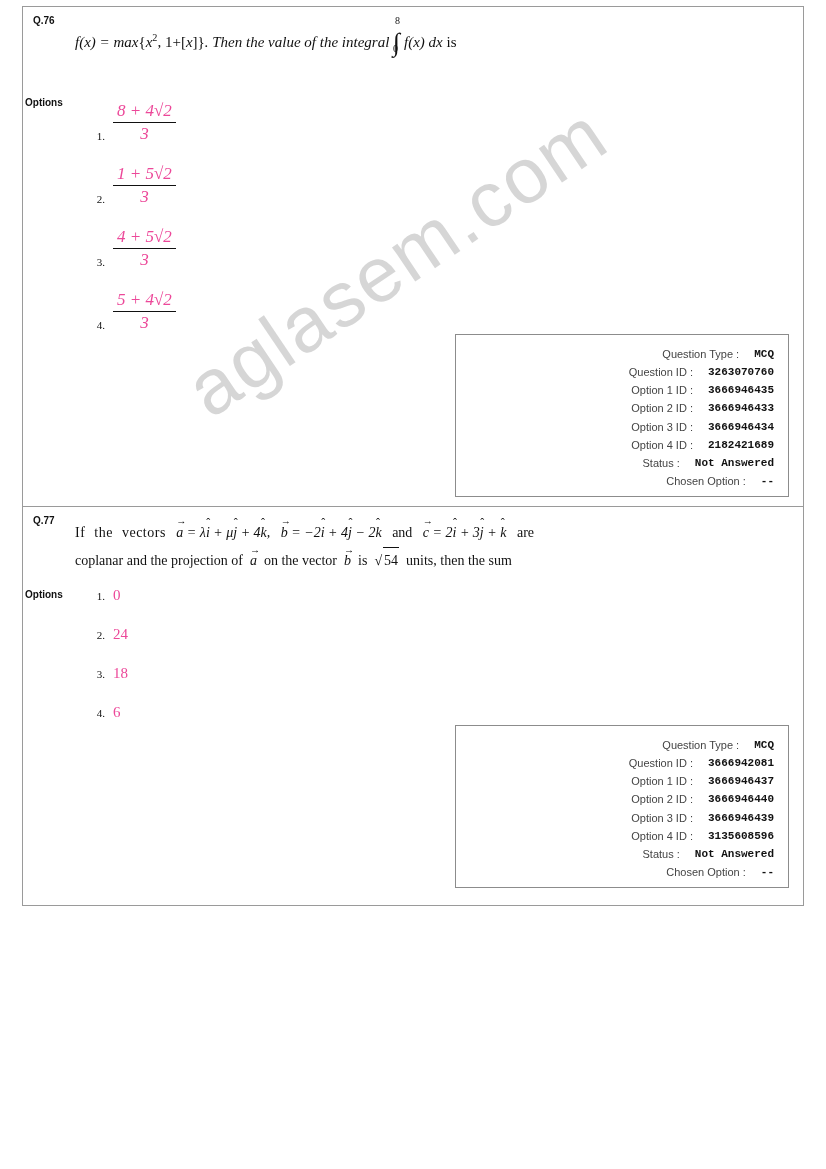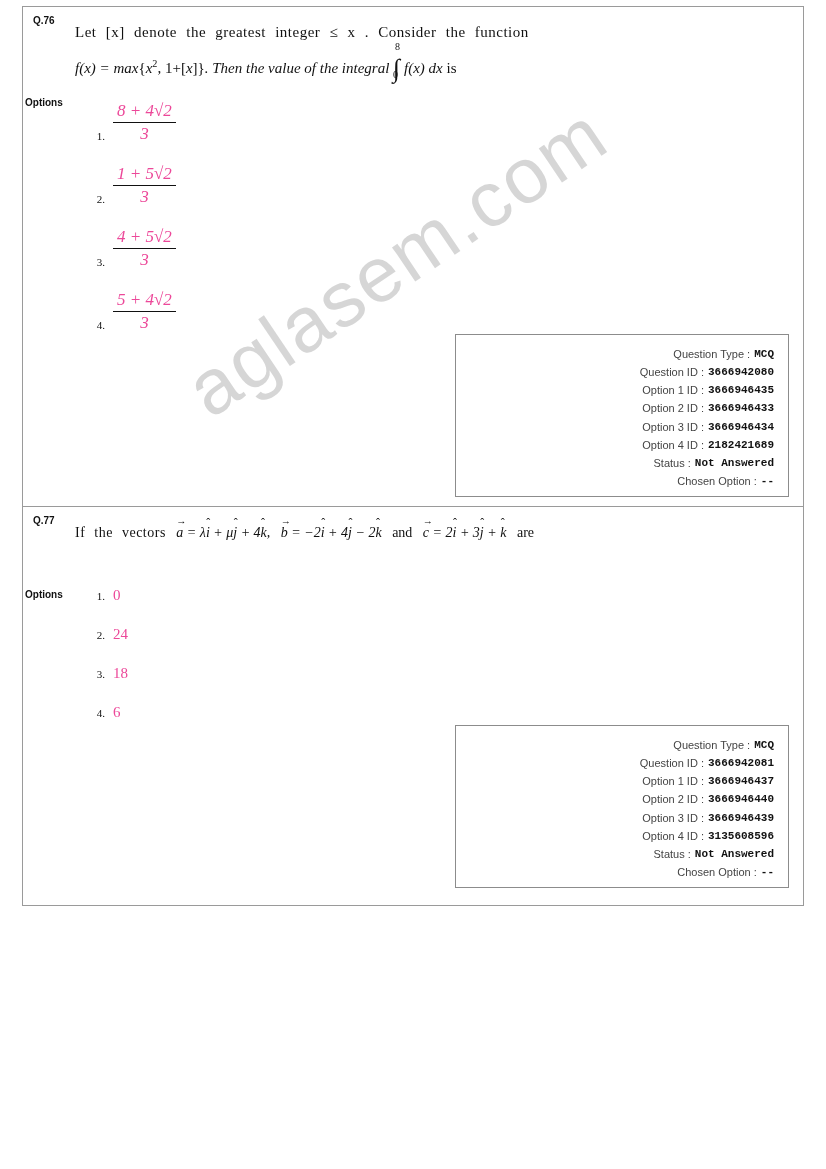--- a/index.html
+++ b/index.html
@@ -152,20 +152,21 @@
     color: #333;
     padding: 10px 14px 10px 10px;
     box-sizing: border-box;
   }
   .info-row {
     display: flex;
     justify-content: flex-end;
     align-items: center;
     line-height: 1.65;
     white-space: nowrap;
+    gap: 11px;
   }
   .info-key { color: #444; }
   .info-val { font-weight: bold; color: #111; margin-left: 4px; font-family: Liberation Mono, monospace; }
 
   
   .watermark {
     position: absolute;
     left: 170px;
     top: 360px;
     font-family: "Liberation Sans", sans-serif;
@@ -207,23 +208,20 @@
 </head>
 <body>
 
 <div class="page">
 
   <div class="question-block q1">
 
     <div class="qnum">Q.76</div>
 
     <div class="stem">
-      <div class="spaced mathline" style="font-style:normal;">
-        <span>Let  [x]  denote  the  greatest  integer  ≤ x .  Consider  the  function</span>
-      </div>
       <div style="margin-top:10px; font-size:15px;">
         <span class="mathline">
           <i>f</i>(<i>x</i>) = max<span class="upr">{</span><i>x</i><sup class="upr">2</sup><span class="upr">,&nbsp;1+[</span><i>x</i><span class="upr">]}</span>. Then the value of the integral
         </span>
         <span class="intsym">∫<span class="intlim-top">8</span><span class="intlim-bot">0</span></span>
         <span class="mathline"><i>f</i>(<i>x</i>) <i>dx</i></span>
         <span>is</span>
       </div>
     </div>
 
@@ -268,21 +266,21 @@
       </div>
     </div>
 
     <div class="infobox" style="left:432px; top:327px; width:334px; height:163px;">
       <div class="info-row">
         <span class="info-key">Question Type :</span>
         <span class="info-val">MCQ</span>
       </div>
       <div class="info-row">
         <span class="info-key">Question ID :</span>
-        <span class="info-val">3666942080</span>
+        <span class="info-val">3263070760</span>
       </div>
       <div class="info-row">
         <span class="info-key">Option 1 ID :</span>
         <span class="info-val">3666946435</span>
       </div>
       <div class="info-row">
         <span class="info-key">Option 2 ID :</span>
         <span class="info-val">3666946433</span>
       </div>
       <div class="info-row">
@@ -310,20 +308,29 @@
 
     <div class="stem">
       <div style="font-size:14px; line-height:2.0;">
         <span class="spaced">If   the   vectors</span>
         <span class="mathline">&nbsp;&nbsp;<span class="vec">a</span> = λ<span class="hat">i</span> + μ<span class="hat">j</span> + 4<span class="hat">k</span>,&nbsp;&nbsp;</span>
         <span class="mathline"><span class="vec">b</span> = −2<span class="hat">i</span> + 4<span class="hat">j</span> − 2<span class="hat">k</span>&nbsp;&nbsp;</span>
         <span>and</span>
         <span class="mathline">&nbsp;&nbsp;<span class="vec">c</span> = 2<span class="hat">i</span> + 3<span class="hat">j</span> + <span class="hat">k</span>&nbsp;&nbsp;</span>
         <span>are</span>
       </div>
+      <div style="font-size:14px; line-height:1.9;">
+        <span>coplanar and the projection of</span>
+        <span class="mathline">&nbsp;<span class="vec">a</span>&nbsp;</span>
+        <span>on the vector</span>
+        <span class="mathline">&nbsp;<span class="vec">b</span>&nbsp;</span>
+        <span>is</span>
+        <span>&nbsp;√<span class="sqrt">54</span>&nbsp;</span>
+        <span>units, then the sum</span>
+      </div>
     </div>
 
     <div class="options-label" style="top:82px;">Options</div>
 
     <div class="opt-list" style="top:80px;">
       <div class="opt-row" style="margin-bottom:22px;">
         <div class="opt-idx" style="align-self:center; padding-bottom:0;">1.</div>
         <div class="opt-body opt-body-sm">0</div>
       </div>
       <div class="opt-row" style="margin-bottom:22px;">

